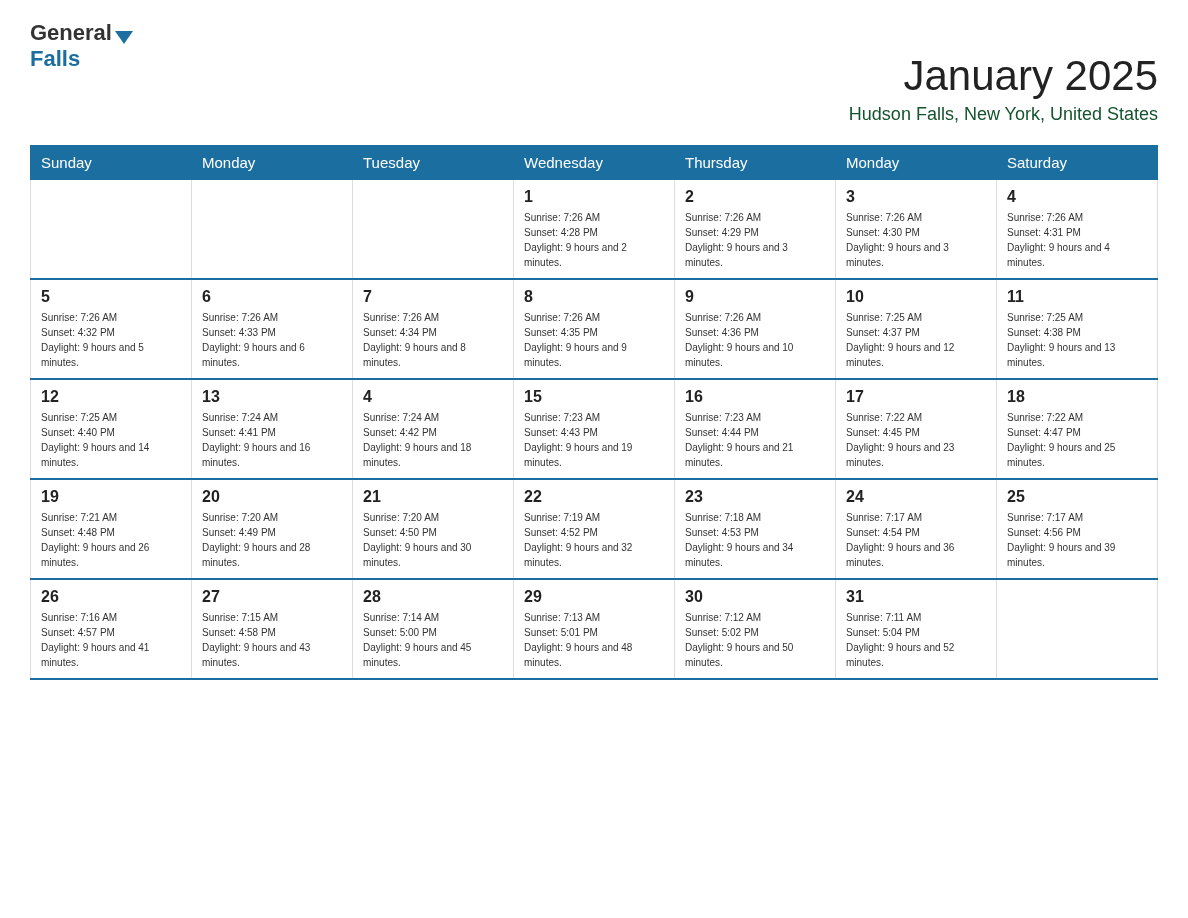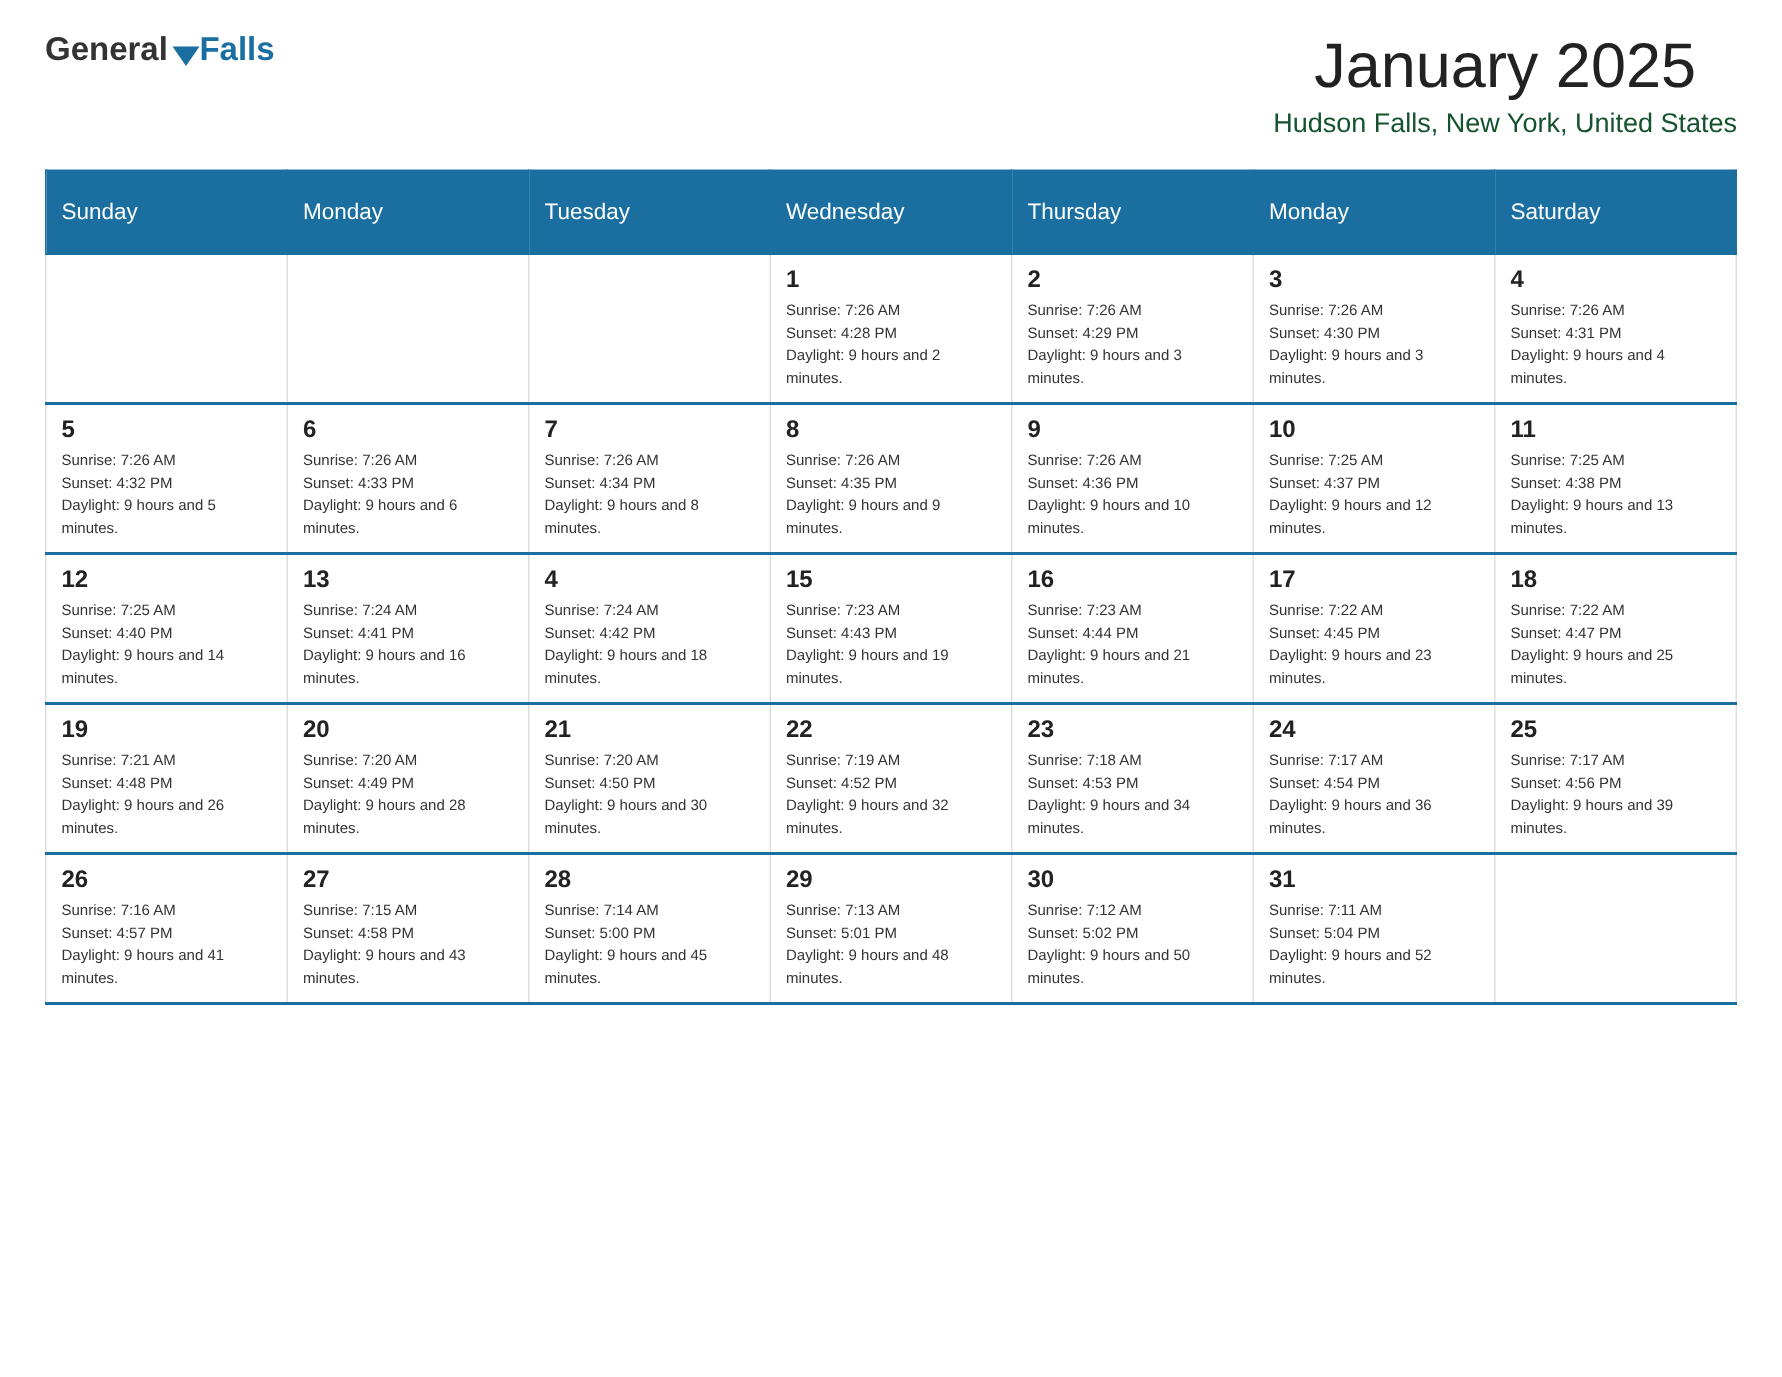--- a/index.html
+++ b/index.html
@@ -9,41 +9,42 @@
       padding: 20px 30px;
       color: #333;
     }
     .header {
       display: flex;
       justify-content: space-between;
       align-items: flex-start;
       margin-bottom: 20px;
     }
     .title-section {
-      text-align: center;
+      text-align: right;
+      margin-top: 32px;
     }
     .calendar-title {
       font-size: 42px;
       font-weight: normal;
       color: #222;
     }
     .calendar-subtitle {
       font-size: 18px;
       color: #14532d;
       margin-top: 4px;
     }
     table {
       width: 100%;
       border-collapse: collapse;
       font-size: 13px;
     }
     thead tr th {
       background-color: #1a6fa0;
       color: #fff;
-      padding: 19px 10px;
+      padding: 8px 10px;
       text-align: left;
       font-weight: normal;
       font-size: 15px;
       border: 1px solid #1a6fa0;
     }
     tbody tr {
       border-bottom: 2px solid #1a6fa0;
     }
     tbody tr td {
       vertical-align: top;
@@ -62,21 +63,21 @@
     .day-info {
       font-size: 10px;
       color: #333;
       line-height: 1.5;
     }
     .empty-cell {
       background: #fff;
     }
     .logo-wrapper {
       display: flex;
-      flex-direction: row;
+      flex-direction: column;
       align-items: flex-start;
     }
     .logo-line1 {
       display: flex;
       align-items: center;
     }
     .logo-line1 .general {
       font-size: 22px;
       font-weight: bold;
       color: #333;

